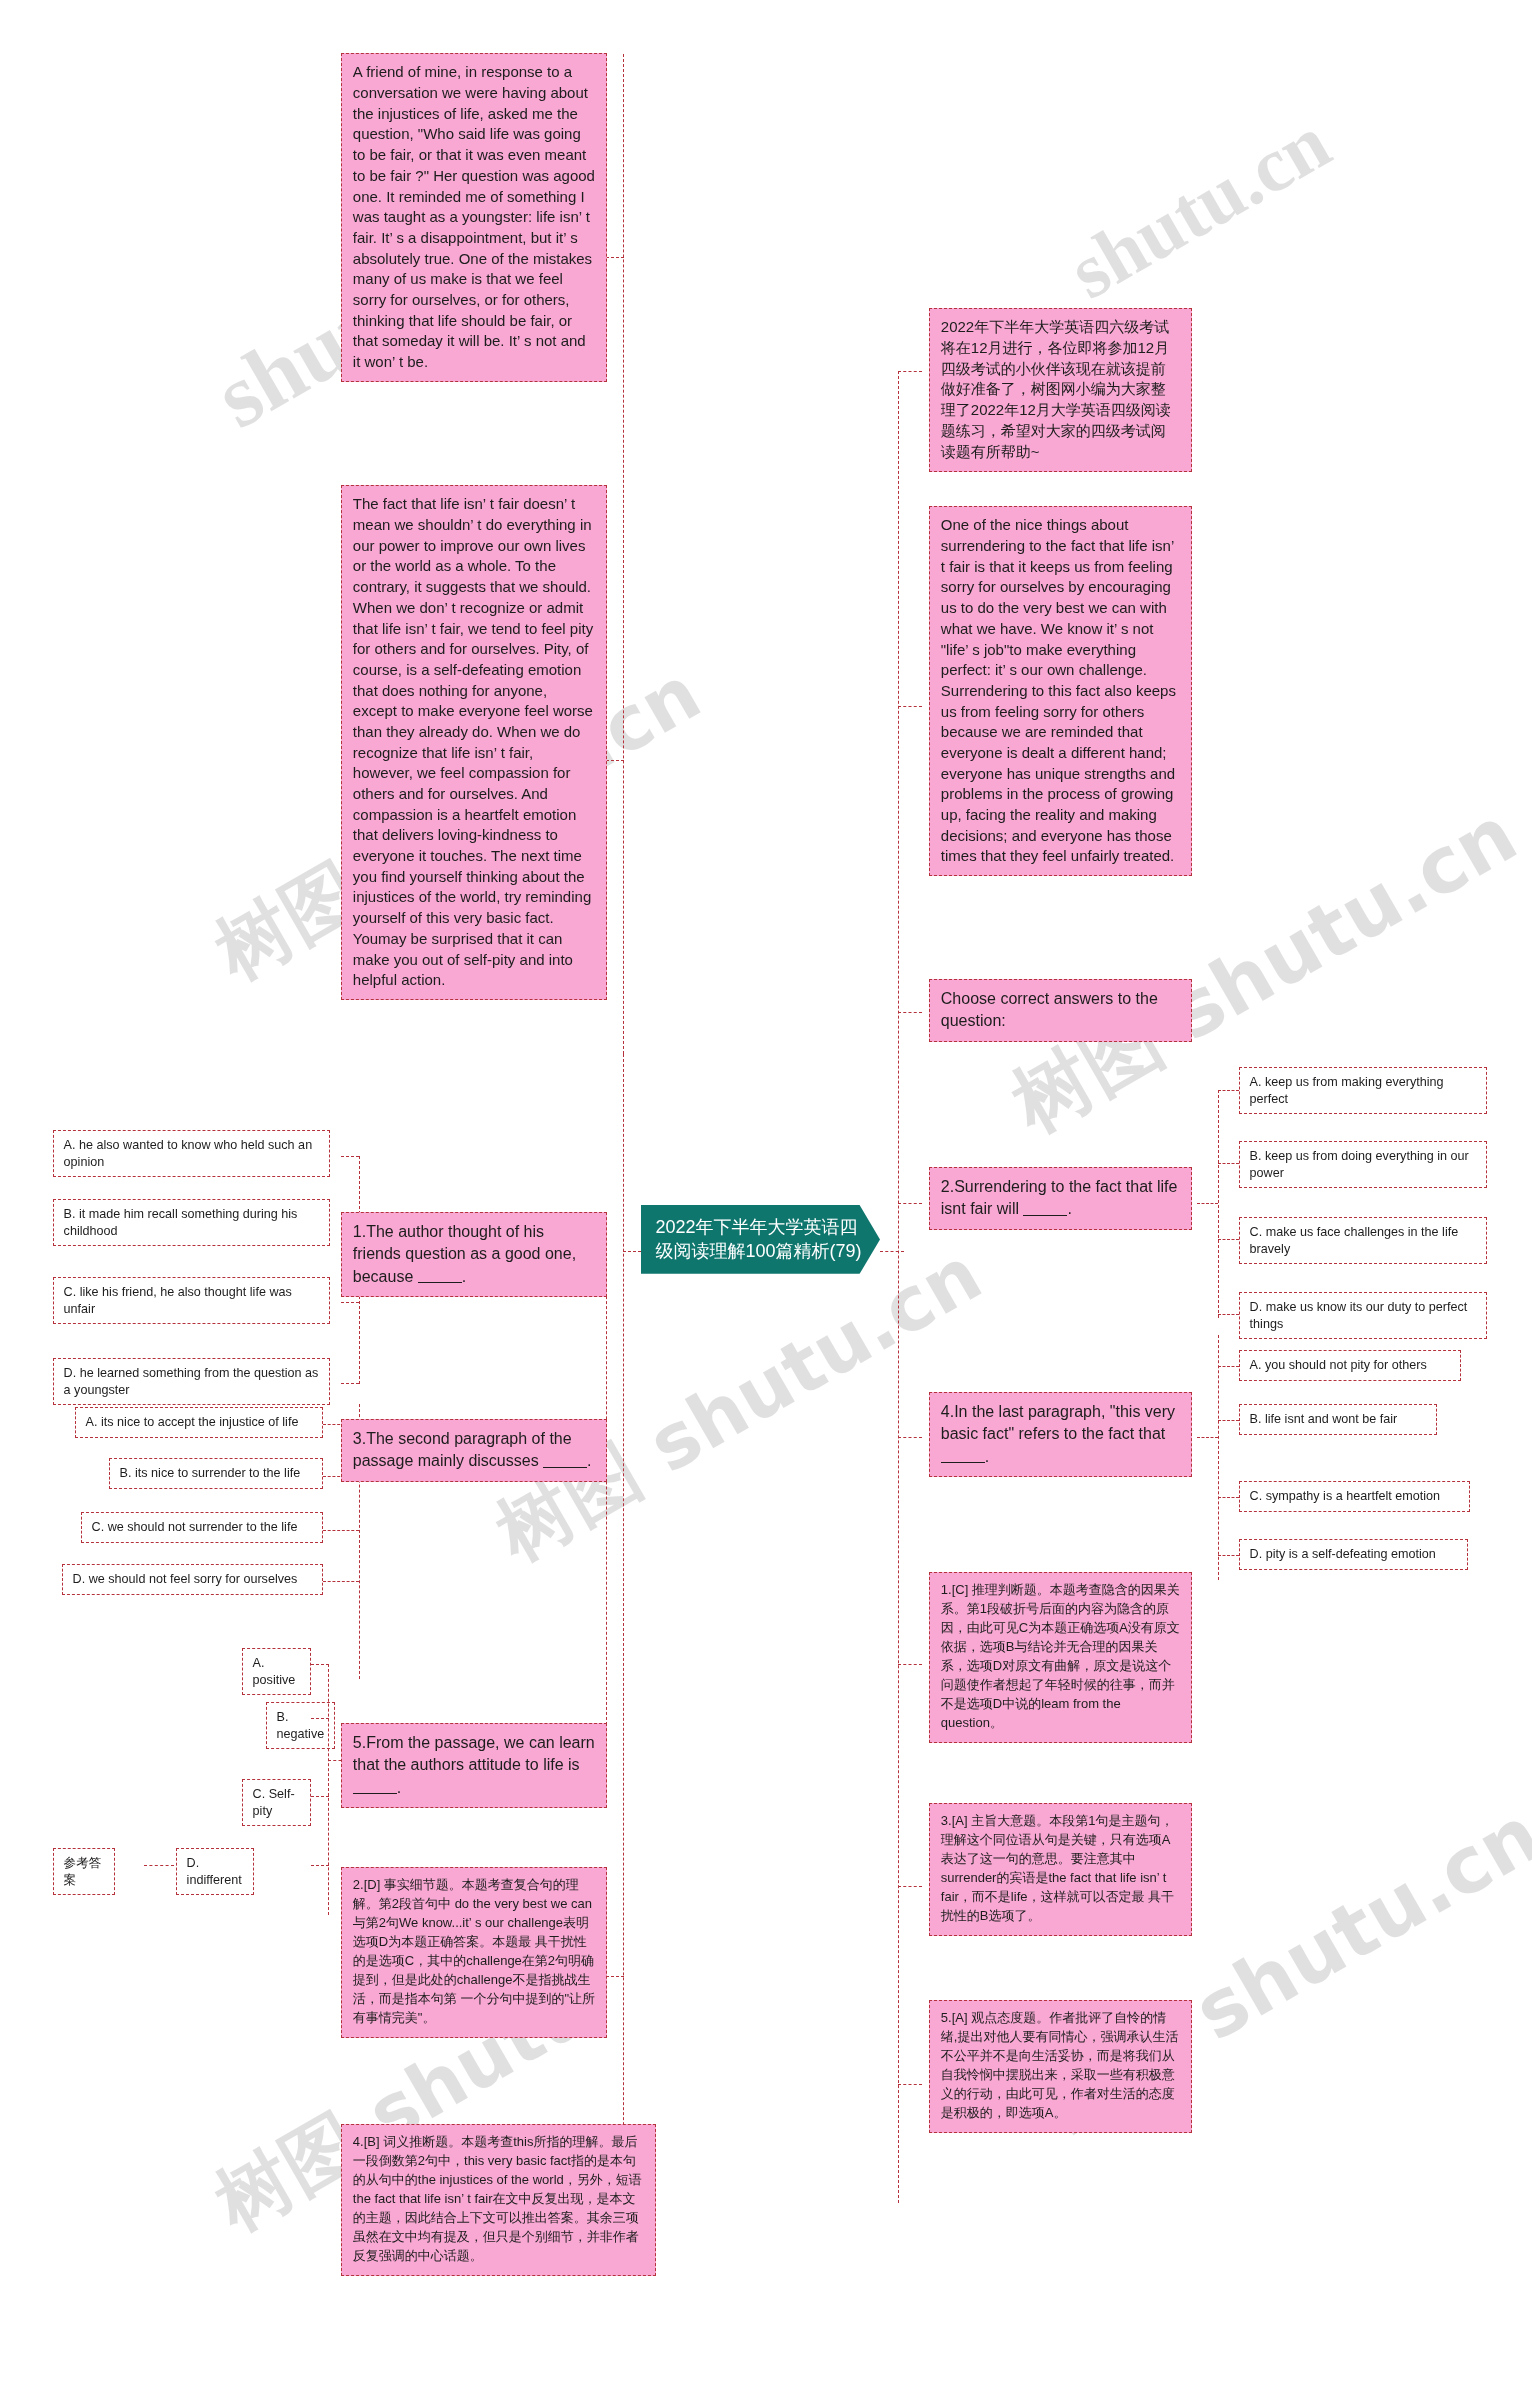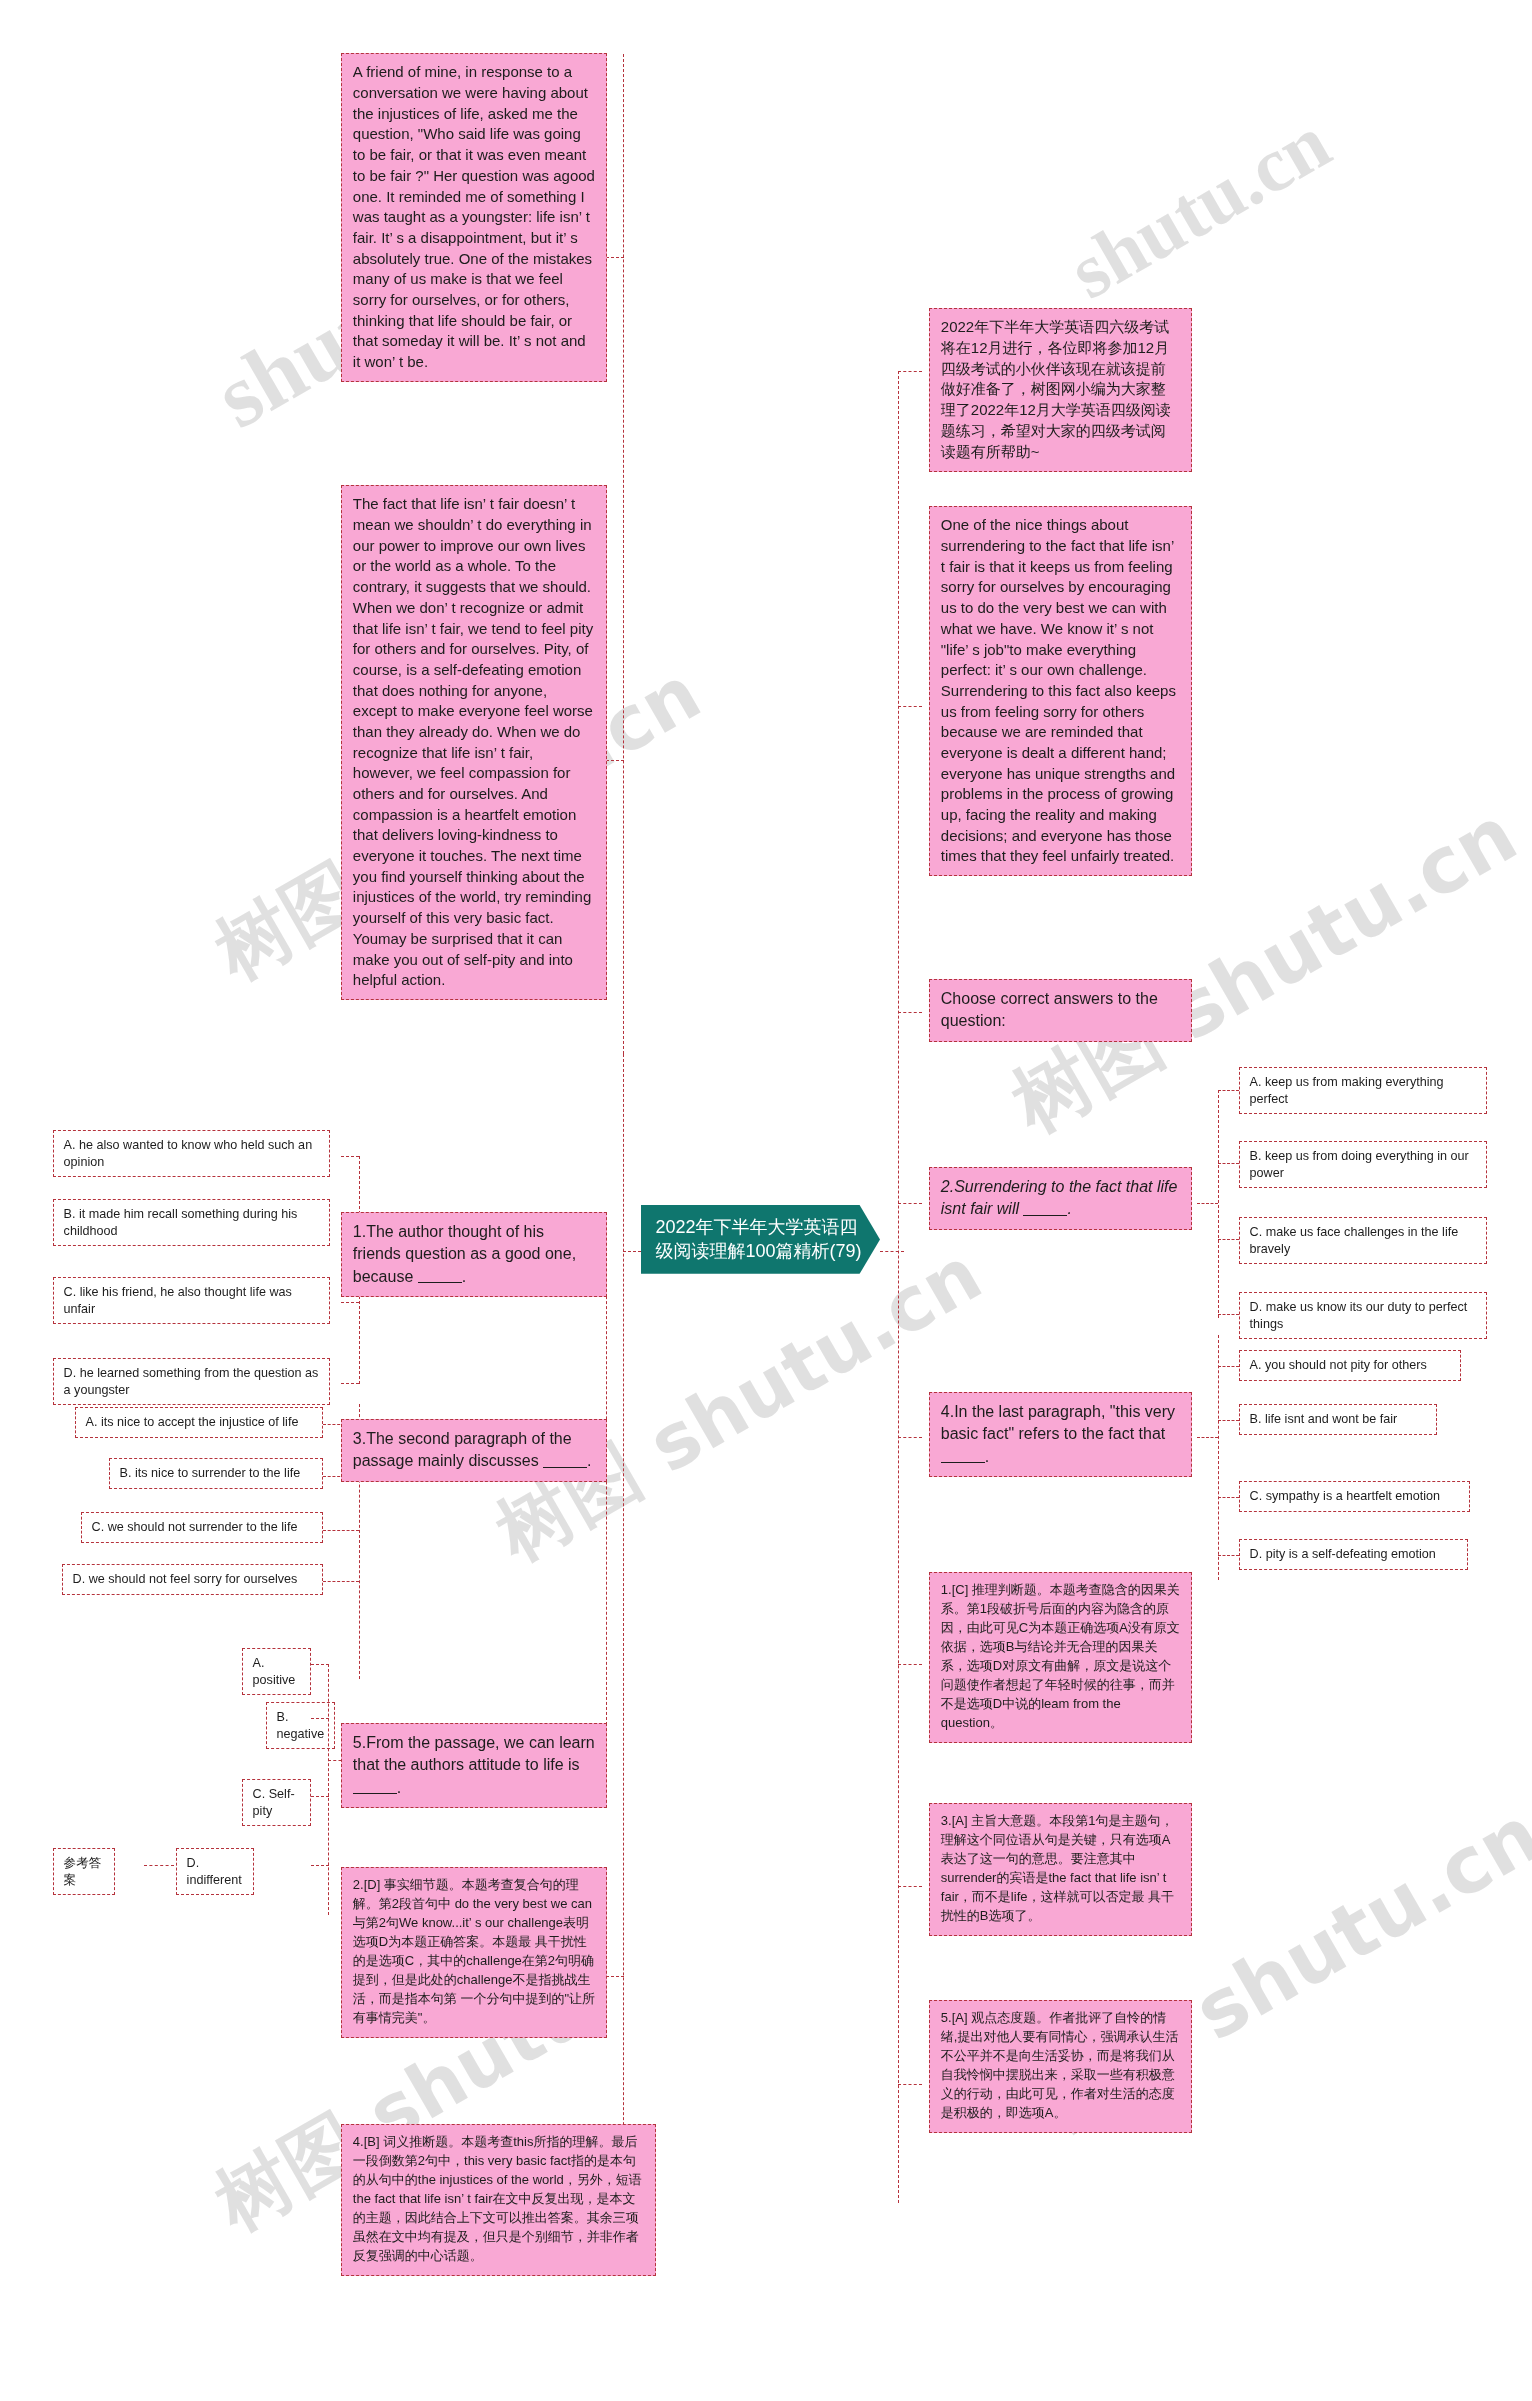--- a/index.html
+++ b/index.html
@@ -188,21 +188,21 @@
   <div class="node expl" style="left:341px;top:1867px;width:266px;">2.[D] 事实细节题。本题考查复合句的理解。第2段首句中 do the very best we can 与第2句We know...it’ s our challenge表明选项D为本题正确答案。本题最 具干扰性的是选项C，其中的challenge在第2句明确提到，但是此处的challenge不是指挑战生活，而是指本句第 一个分句中提到的"让所有事情完美"。</div>
 
   <div class="node expl" style="left:341px;top:2124px;width:315px;">4.[B] 词义推断题。本题考查this所指的理解。最后一段倒数第2句中，this very basic fact指的是本句的从句中的the injustices of the world，另外，短语the fact that life isn’ t fair在文中反复出现，是本文的主题，因此结合上下文可以推出答案。其余三项虽然在文中均有提及，但只是个别细节，并非作者反复强调的中心话题。</div>
 
   <div class="node para" style="left:929px;top:308px;width:263px;">2022年下半年大学英语四六级考试将在12月进行，各位即将参加12月四级考试的小伙伴该现在就该提前做好准备了，树图网小编为大家整理了2022年12月大学英语四级阅读题练习，希望对大家的四级考试阅读题有所帮助~</div>
 
   <div class="node para" style="left:929px;top:506px;width:263px;">One of the nice things about surrendering to the fact that life isn’ t fair is that it keeps us from feeling sorry for ourselves by encouraging us to do the very best we can with what we have. We know it’ s not "life’ s job"to make everything perfect: it’ s our own challenge. Surrendering to this fact also keeps us from feeling sorry for others because we are reminded that everyone is dealt a different hand; everyone has unique strengths and problems in the process of growing up, facing the reality and making decisions; and everyone has those times that they feel unfairly treated.</div>
 
   <div class="node qbox" style="left:929px;top:979px;width:263px;">Choose correct answers to the question:</div>
 
-  <div class="node qbox" style="left:929px;top:1167px;width:263px;font-style:italic;">
+  <div class="node qbox" style="left:929px;top:1167px;width:263px;">
     <span>2.Surrendering to the fact that life isnt fair will </span><span class="blank"></span><span>.</span>
   </div>
 
   <div class="node opt" style="left:1239px;top:1067px;width:248px;">A. keep us from making everything perfect</div>
   <div class="node opt" style="left:1239px;top:1141px;width:248px;">B. keep us from doing everything in our power</div>
   <div class="node opt" style="left:1239px;top:1217px;width:248px;">C. make us face challenges in the life bravely</div>
   <div class="node opt" style="left:1239px;top:1292px;width:248px;">D. make us know its our duty to perfect things</div>
 
   <div class="node qbox" style="left:929px;top:1392px;width:263px;">
     <span>4.In the last paragraph, "this very basic fact" refers to the fact that </span><span class="blank"></span><span>.</span>

